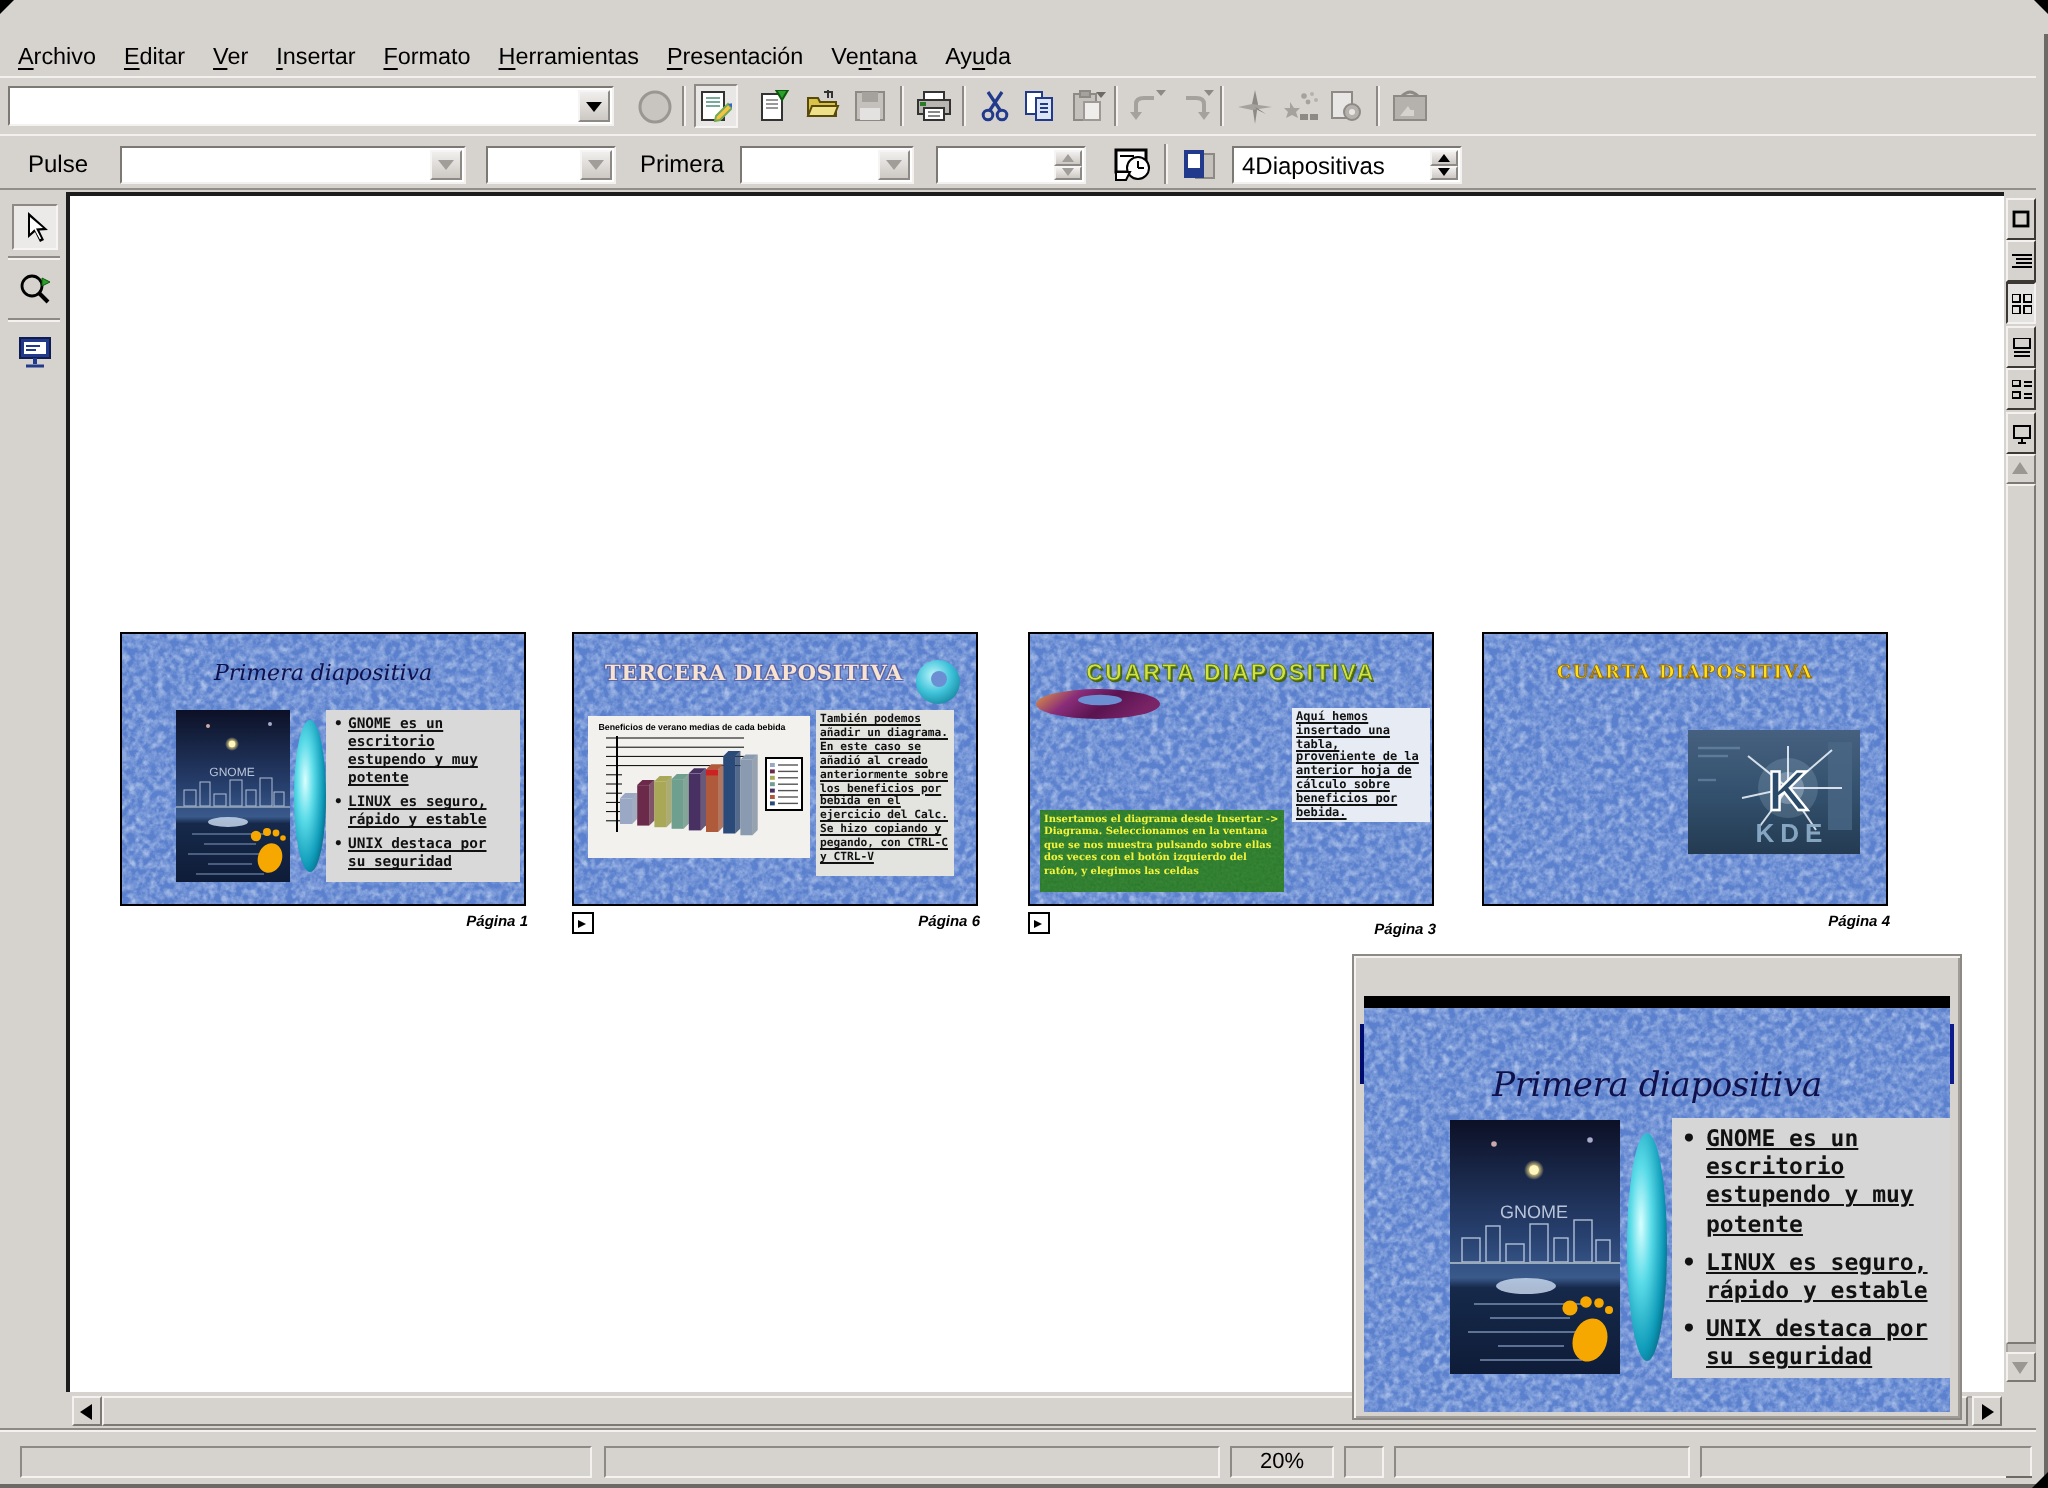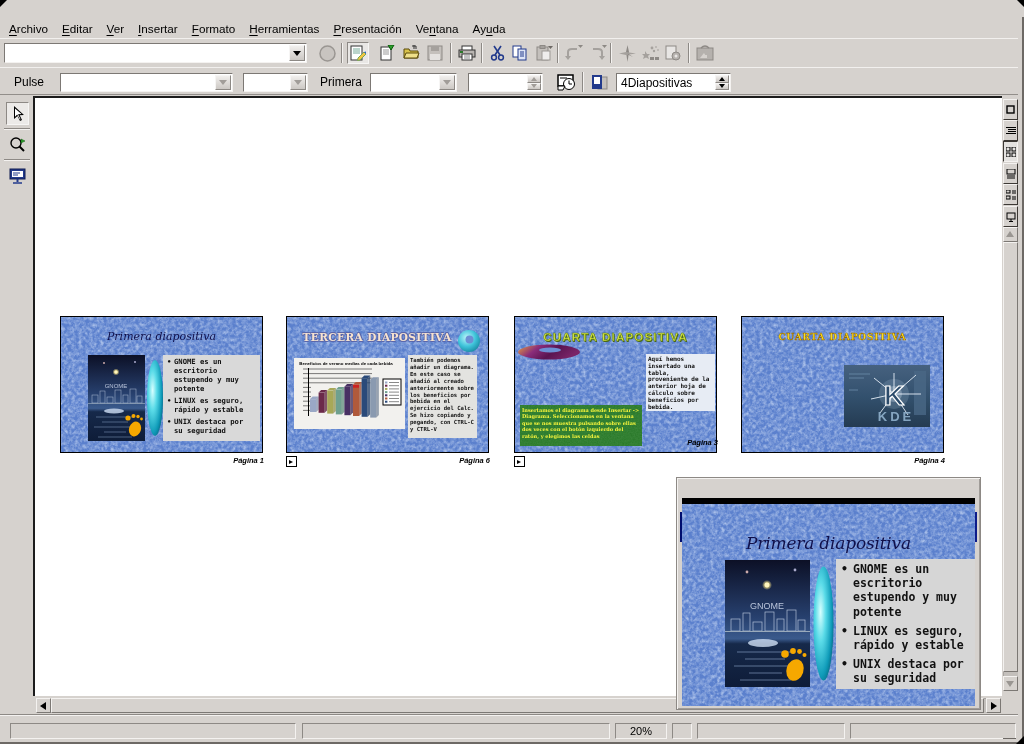--- a/index.html
+++ b/index.html
@@ -75,21 +75,21 @@
   
   .slide { position:absolute; width:203px; height:137px; border:1px solid #000; overflow:hidden; }
   .slide svg.bg { position:absolute; left:0; top:0; width:100%; height:100%; }
   .slide-title { position:absolute; width:100%; text-align:center; }
   .page-label { position:absolute; font-size:7.5px; font-weight:bold; font-style:italic; color:#000;
     font-family:"Liberation Sans", sans-serif; width:203px; text-align:right; }
   .trans-icon { position:absolute; width:11px; height:11px; border:1px solid #000; background:#fff; }
   .trans-icon::after { content:""; position:absolute; left:2px; top:2.5px; width:0; height:0;
     border-top:2.5px solid transparent; border-bottom:2.5px solid transparent; border-left:4px solid #000; }
 
-  .mono-text { font-family:"DejaVu Sans Mono", monospace; font-weight:bold; color:#111; }
+  .mono-text { font-family:"DejaVu Sans Mono", monospace; font-weight:bold; color:#111;text-decoration:underline; }
   .bullets { list-style:none; }
   .bullets li { position:relative; }
   .bullets li::before { content:"•"; position:absolute; left:0; top:0; }
 
   
   .s1-box { position:absolute; background:#d9d9d9; }
   .s1-img, .s4-img { position:absolute; }
   .s1-ellipse { position:absolute; }
 
   
@@ -592,21 +592,21 @@
              font-size:6px; line-height:6.8px; padding:2px 5px 0 2px">Aquí hemos insertado una tabla, proveniente de la anterior hoja de cálculo sobre beneficios por bebida.</div>
         <div style="position:absolute; left:5px; top:88px; width:122px; height:41px">
           <svg style="position:absolute; inset:0" width="122" height="41">
             <rect width="122" height="41" fill="#2a7a2a"></rect>
             <rect width="122" height="41" filter="url(#fGreen)" opacity="0.7"></rect>
           </svg>
           <div style="position:relative; color:#f3f33c; font-size:5px; line-height:6.4px; font-weight:bold; padding:2px 2px 0 2px; font-family:'DejaVu Serif',serif">Insertamos el diagrama desde Insertar -&gt; Diagrama. Seleccionamos en la ventana que se nos muestra pulsando sobre ellas dos veces con el botón izquierdo del ratón, y elegimos las celdas</div>
         </div>
       </div>
       <div class="trans-icon" style="left:479px; top:358px"></div>
-      <div class="page-label" style="left:480px; top:340px">Página 3</div>
+      <div class="page-label" style="left:480px; top:362px">Página 3</div>
 
       <div class="slide" style="left:706px; top:218px">
         <svg class="bg">
           <rect width="100%" height="100%" fill="#5b80cd"></rect>
           <rect width="100%" height="100%" filter="url(#fBlue)" opacity="0.55"></rect>
         </svg>
         <div class="slide-title" style="top:15px; font-size:9px; font-weight:bold; color:#ffe11a;
              -webkit-text-stroke:0.45px #9a6a00; letter-spacing:0.8px; font-family:'DejaVu Serif',serif">CUARTA DIAPOSITIVA</div>
         <svg class="s4-img" style="left:102px; top:48px; position:absolute" width="86" height="62">
           <rect width="86" height="62" fill="url(#gKde)"></rect>

